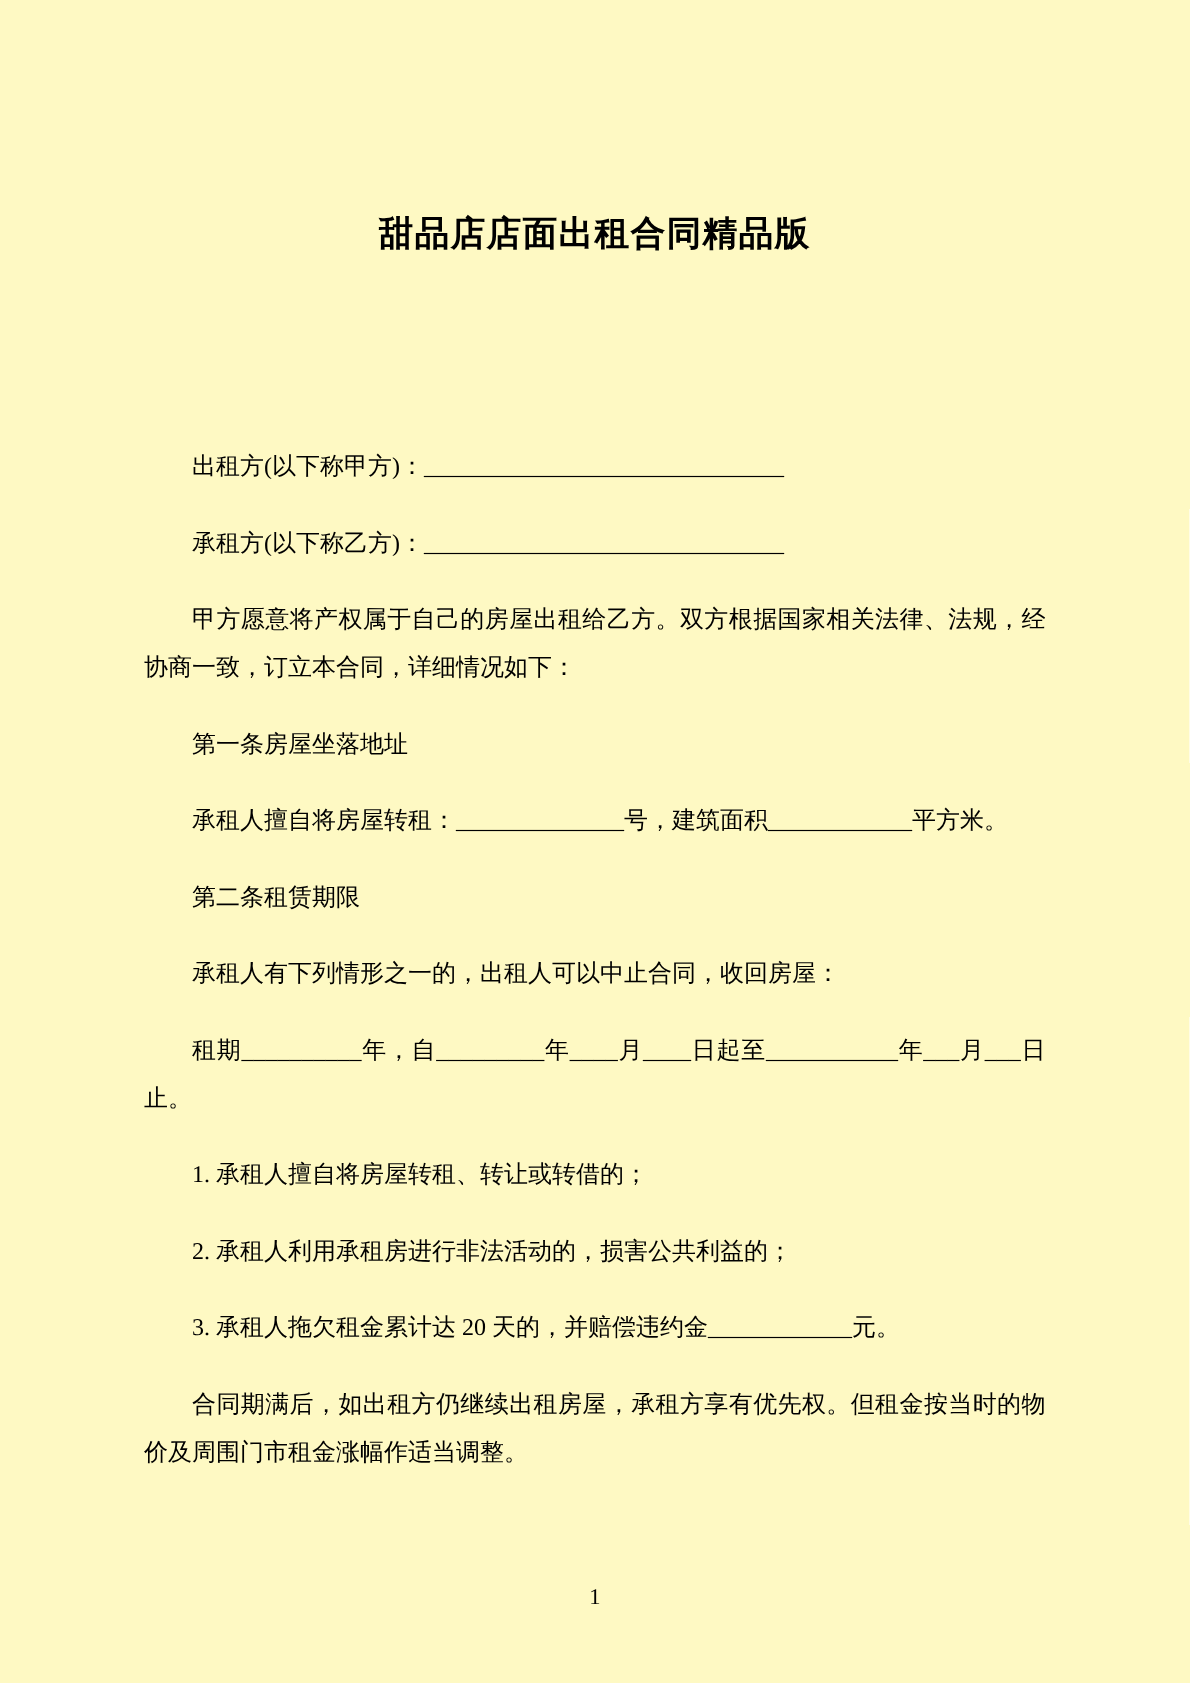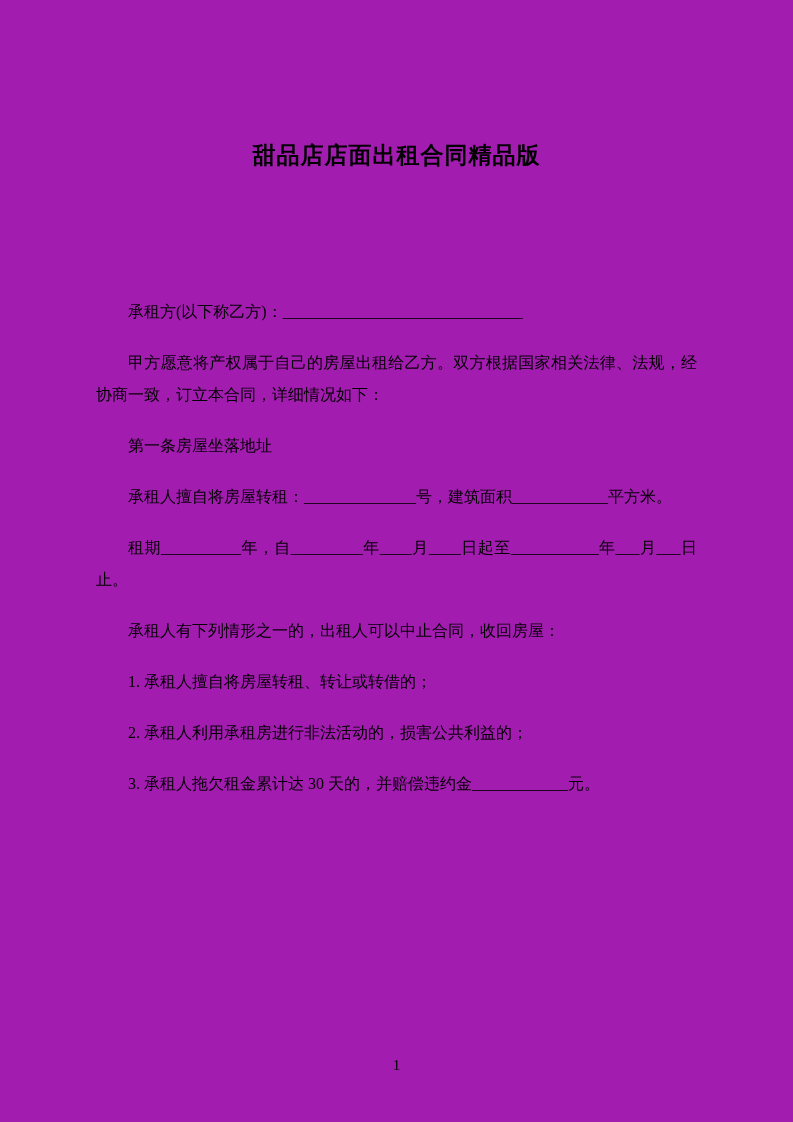--- a/index.html
+++ b/index.html
@@ -5,21 +5,21 @@
   html, body {
     margin: 0;
     padding: 0;
     background: #ffffff;
   }
   .page {
     position: relative;
     width: 793px;
     height: 1122px;
     margin: 0 auto;
-    background: #a21caf;
+    background: #fef9c3;
     color: #000000;
     font-family: "Liberation Serif", serif;
     box-sizing: border-box;
     padding: 140px 96px 0 96px;
     overflow: hidden;
   }
   .doc-title {
     margin: 0 0 125px 0;
     text-align: center;
     font-size: 23px;
@@ -46,36 +46,39 @@
     font-size: 15px;
   }
 </style>
 </head>
 <body>
 
 <div class="page">
 
   <h1 class="doc-title">甜品店店面出租合同精品版</h1>
 
+  <p class="para">出租方(以下称甲方)：______________________________</p>
 
   <p class="para">承租方(以下称乙方)：______________________________</p>
 
   <p class="para">甲方愿意将产权属于自己的房屋出租给乙方。双方根据国家相关法律、法规，经协商一致，订立本合同，详细情况如下：</p>
 
   <p class="para clause-heading">第一条房屋坐落地址</p>
 
   <p class="para">承租人擅自将房屋转租：______________号，建筑面积____________平方米。</p>
 
+  <p class="para clause-heading">第二条租赁期限</p>
+
+  <p class="para">承租人有下列情形之一的，出租人可以中止合同，收回房屋：</p>
 
   <p class="para">租期__________年，自_________年____月____日起至___________年___月___日止。</p>
-
-  <p class="para">承租人有下列情形之一的，出租人可以中止合同，收回房屋：</p>
 
   <p class="para">1. 承租人擅自将房屋转租、转让或转借的；</p>
 
   <p class="para">2. 承租人利用承租房进行非法活动的，损害公共利益的；</p>
 
-  <p class="para">3. 承租人拖欠租金累计达 30 天的，并赔偿违约金____________元。</p>
+  <p class="para">3. 承租人拖欠租金累计达 20 天的，并赔偿违约金____________元。</p>
 
+  <p class="para">合同期满后，如出租方仍继续出租房屋，承租方享有优先权。但租金按当时的物价及周围门市租金涨幅作适当调整。</p>
 
   <div class="page-number">1</div>
 
 </div>
 
 </body></html>

